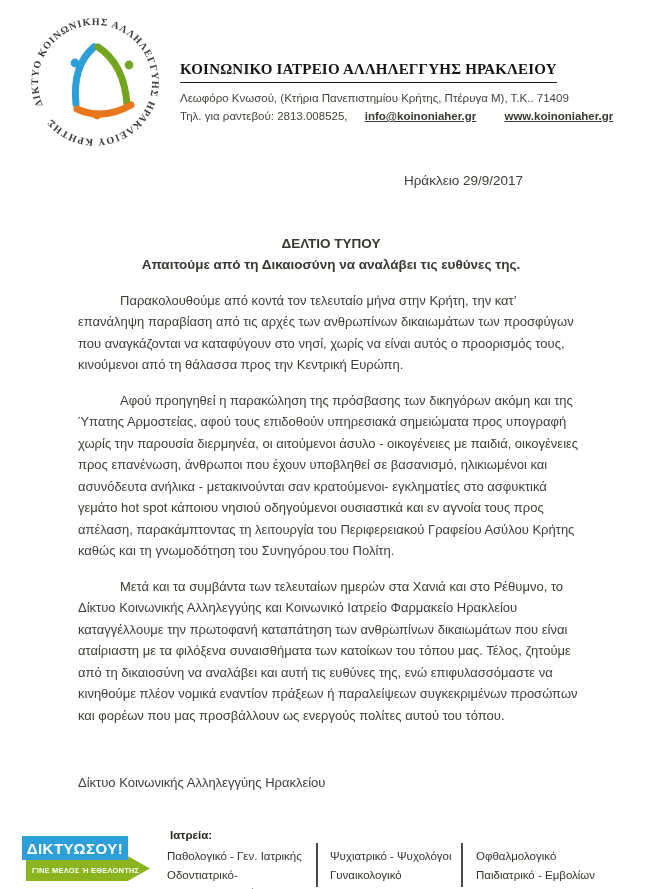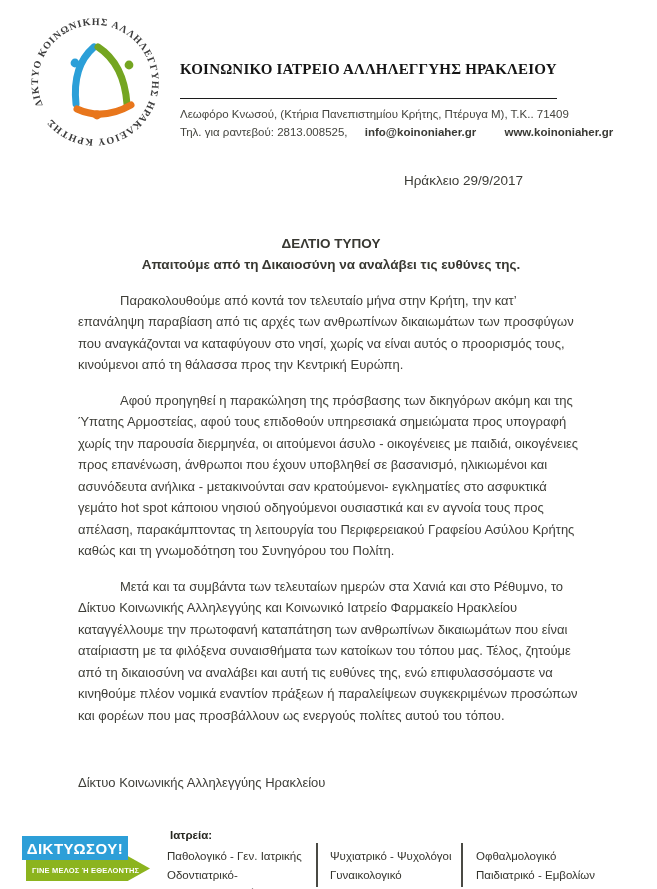--- a/index.html
+++ b/index.html
@@ -10,26 +10,26 @@
     color:#3e3e38; overflow:hidden;
   }
   
   .header { position:relative; height:152px; }
   .logo { position:absolute; left:26px; top:8px; }
   .head-text { position:absolute; left:180px; top:60px; width:440px; }
   .org-name {
     display:inline-block;
     font-family:"Liberation Serif","DejaVu Serif",serif;
     font-weight:bold; font-size:15px; color:#141414;
-    letter-spacing:.2px; padding-bottom:20px;
+    letter-spacing:.2px; padding-bottom:4px;
     border-bottom:1.6px solid #1c1c1c;
   }
   .addr { margin-top:9px; font-size:11.5px; color:#45453f; }
   .contact { margin-top:6px; font-size:11.5px; color:#45453f; }
-  .contact .b { font-weight:bold; color:#3a3a35; }
+  .contact .b { font-weight:bold; color:#3a3a35;text-decoration:underline; }
   .contact .gap1 { margin-left:14px; }
   .contact .gap2 { margin-left:25px; }
   
   .content { margin-left:78px; width:506px; font-size:13px; line-height:21.5px; }
   .date-line { margin-top:18px; text-align:right; padding-right:61px; font-size:13.5px; color:#3c3c36; }
   .pr-heading { margin-top:41px; text-align:center; font-weight:bold; font-size:13.5px; color:#383832; }
   .pr-subheading { text-align:center; font-weight:bold; font-size:13.5px; color:#383832; }
   p.body-par { margin-top:14px; text-indent:42px; text-align:left; }
   .signature { margin-top:46px; }
   

